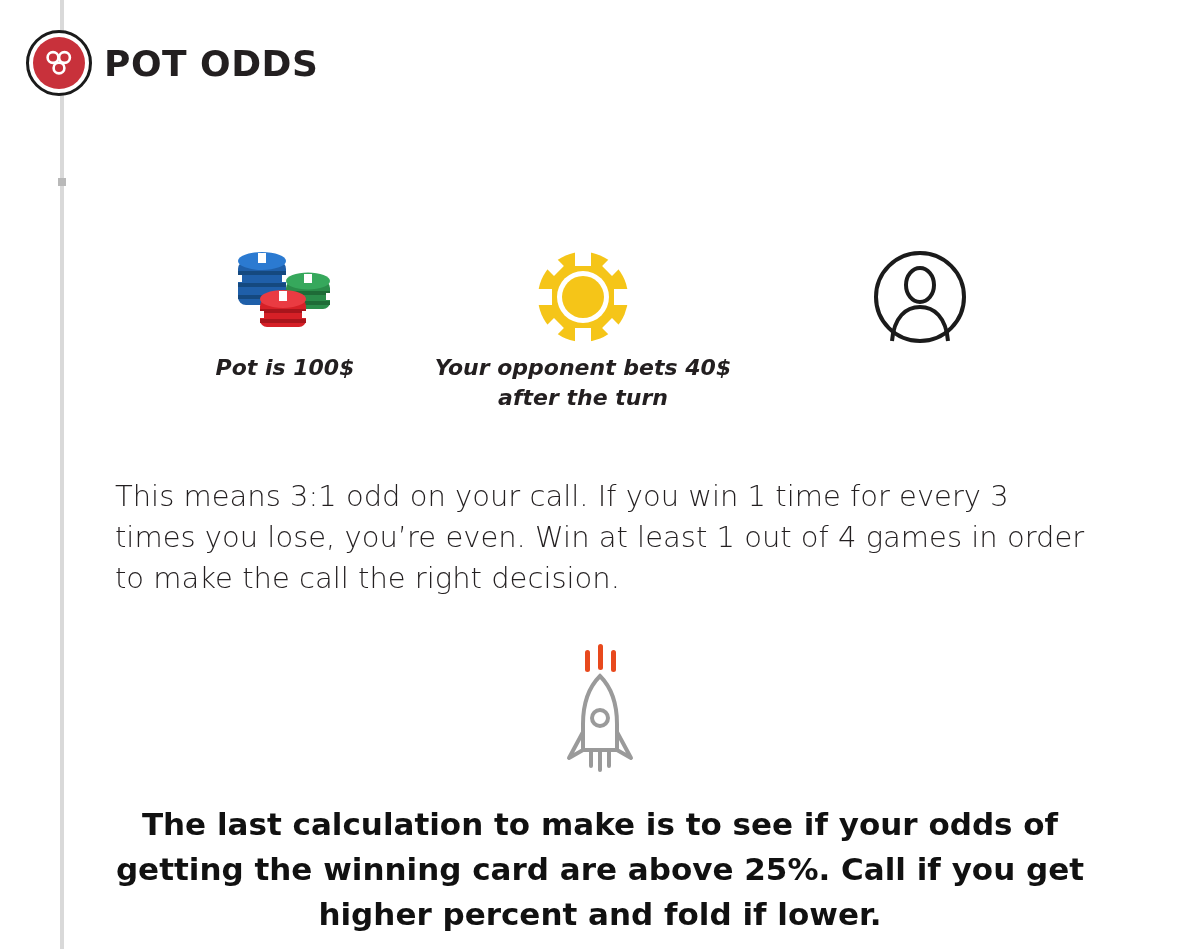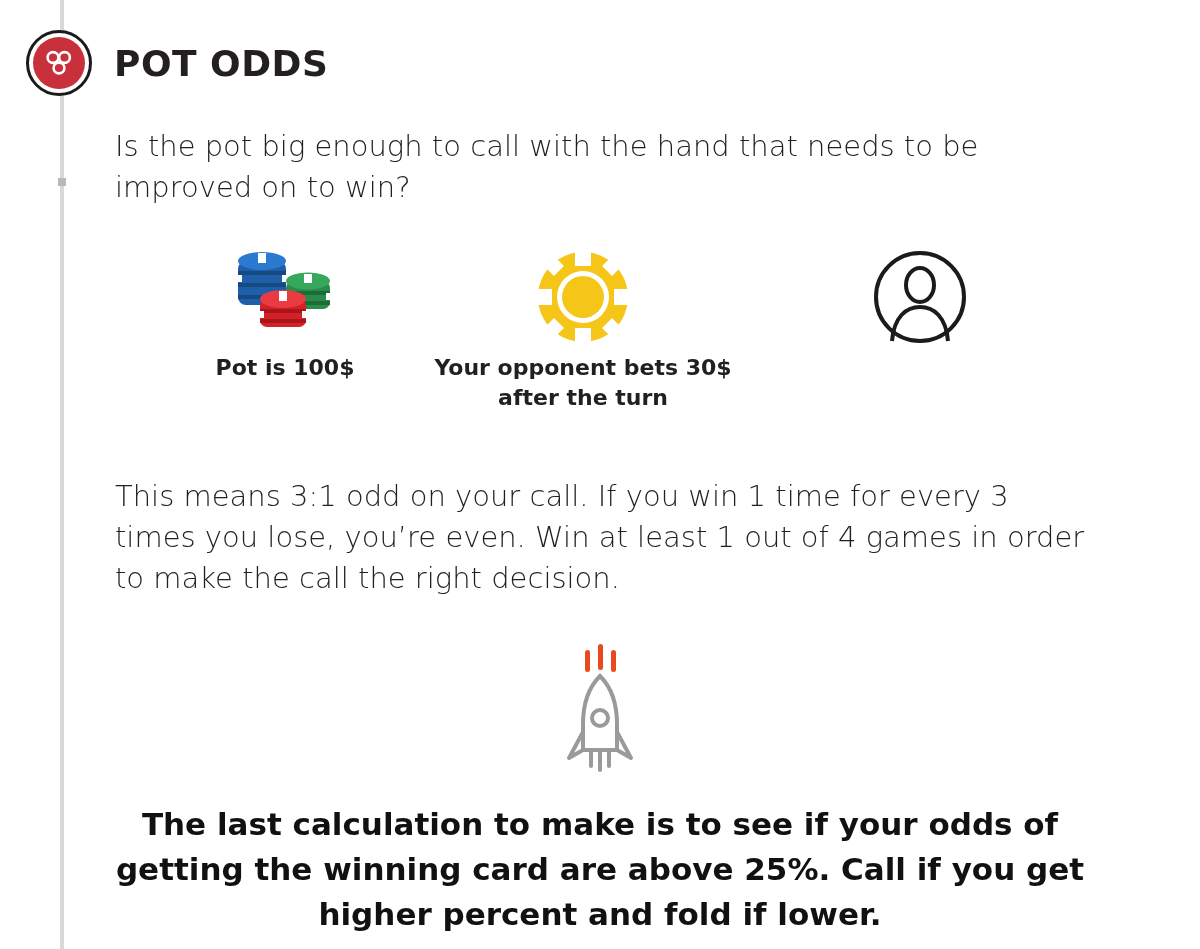--- a/index.html
+++ b/index.html
@@ -41,21 +41,21 @@
     height: 949px;
   }
 
   
   .header {
     position: absolute;
     left: 26px;
     top: 30px;
     display: flex;
     align-items: center;
-    gap: 22px;
+    gap: 12px;
   }
   .logo {
     width: 66px;
     height: 66px;
     border-radius: 50%;
     background: #ffffff;
     border: 3px solid #1b1b1b;
     display: flex;
     align-items: center;
     justify-content: center;
@@ -102,20 +102,21 @@
     width: 980px;
     height: 190px;
   }
   .icon-col {
     position: absolute;
     text-align: center;
   }
   .icon-col .caption {
     font-size: 22px;
     font-weight: bold;
+    font-style: italic;
     line-height: 1.35;
     color: #231f20;
     font-family: "DejaVu Sans", sans-serif;
     margin-top: 8px;
   }
   .col-1 { left: 40px; width: 260px; }
   .col-2 { left: 318px; width: 300px; }
   .col-3 { left: 655px; width: 300px; }
 
   .art { height: 105px; display: flex; align-items: flex-end; justify-content: center; }
@@ -159,21 +160,20 @@
         <svg width="34" height="34" viewBox="0 0 34 34" aria-hidden="true">
           <circle cx="11" cy="11.5" r="5.4" fill="none" stroke="#ffffff" stroke-width="2.6"></circle>
           <circle cx="22.5" cy="11.5" r="5.4" fill="none" stroke="#ffffff" stroke-width="2.6"></circle>
           <circle cx="17" cy="22" r="5.4" fill="none" stroke="#ffffff" stroke-width="2.6"></circle>
         </svg>
       </div>
     </div>
     <div class="title">POT ODDS</div>
   </div>
 
-  <div class="para para-intro">Is the pot big enough to call with the hand that needs to be improved on to win?</div>
 
   <div class="icon-row">
 
     <div class="icon-col col-1">
       <div class="art">
         <svg width="130" height="100" viewBox="0 0 130 100" aria-hidden="true">
 
           <g>
             <rect x="18" y="16" width="48" height="44" rx="8" fill="#1f5fa9"></rect>
             <ellipse cx="42" cy="16" rx="24" ry="9" fill="#2b7ad1"></ellipse>
@@ -218,21 +218,21 @@
           <rect x="42" y="5" width="16" height="16" fill="#ffffff"></rect>
           <rect x="42" y="83" width="16" height="16" fill="#ffffff"></rect>
           <rect x="3" y="44" width="16" height="16" fill="#ffffff"></rect>
           <rect x="81" y="44" width="16" height="16" fill="#ffffff"></rect>
           <rect x="14" y="14" width="14" height="14" fill="#ffffff" transform="rotate(-45 21 21)"></rect>
           <rect x="72" y="14" width="14" height="14" fill="#ffffff" transform="rotate(45 79 21)"></rect>
           <rect x="14" y="76" width="14" height="14" fill="#ffffff" transform="rotate(45 21 83)"></rect>
           <rect x="72" y="76" width="14" height="14" fill="#ffffff" transform="rotate(-45 79 83)"></rect>
         </svg>
       </div>
-      <div class="caption">Your opponent bets 30$ after the turn</div>
+      <div class="caption">Your opponent bets 40$ after the turn</div>
     </div>
 
     <div class="icon-col col-3">
       <div class="art">
         <svg width="100" height="100" viewBox="0 0 100 100" aria-hidden="true">
           <circle cx="50" cy="52" r="44" fill="none" stroke="#1b1b1b" stroke-width="4"></circle>
           <ellipse cx="50" cy="40" rx="14" ry="17" fill="none" stroke="#1b1b1b" stroke-width="4"></ellipse>
           <path d="M22 96 C24 72 36 62 50 62 C64 62 76 72 78 96" fill="none" stroke="#1b1b1b" stroke-width="4"></path>
         </svg>
       </div>

